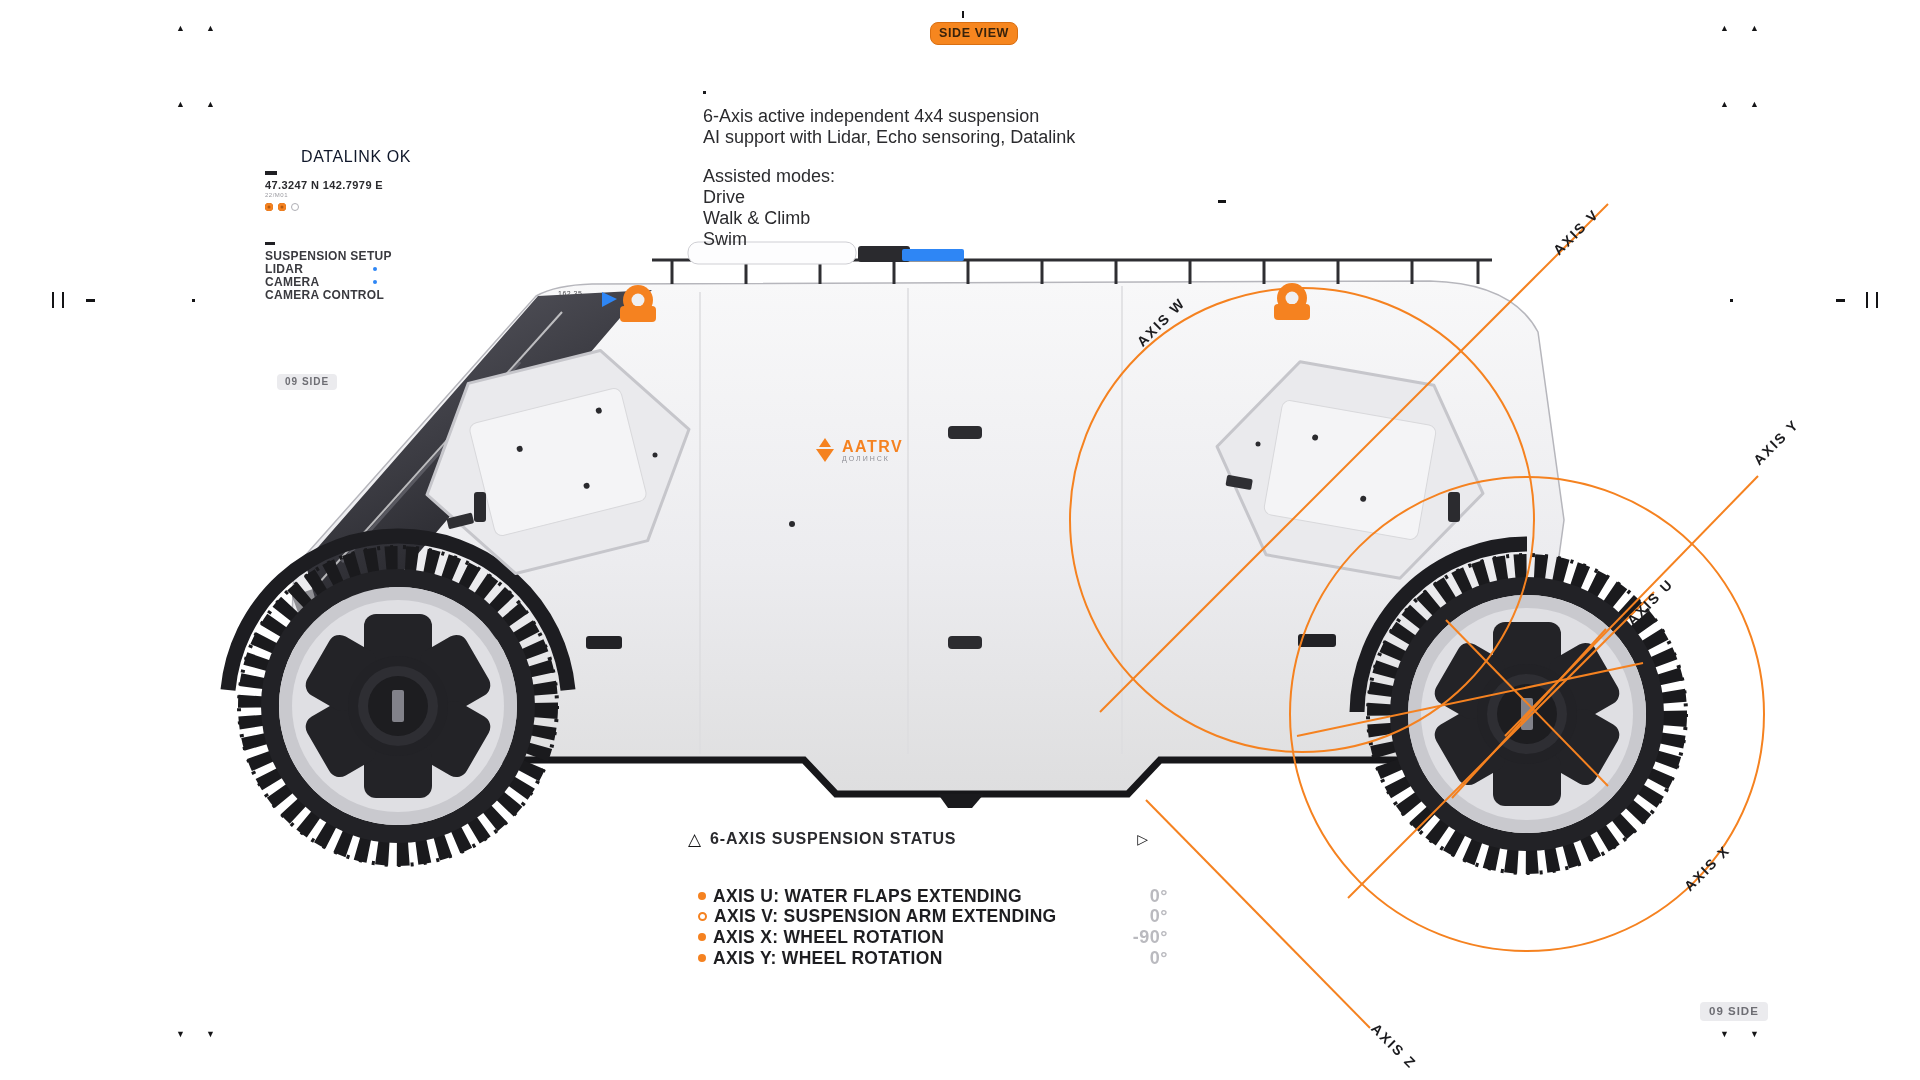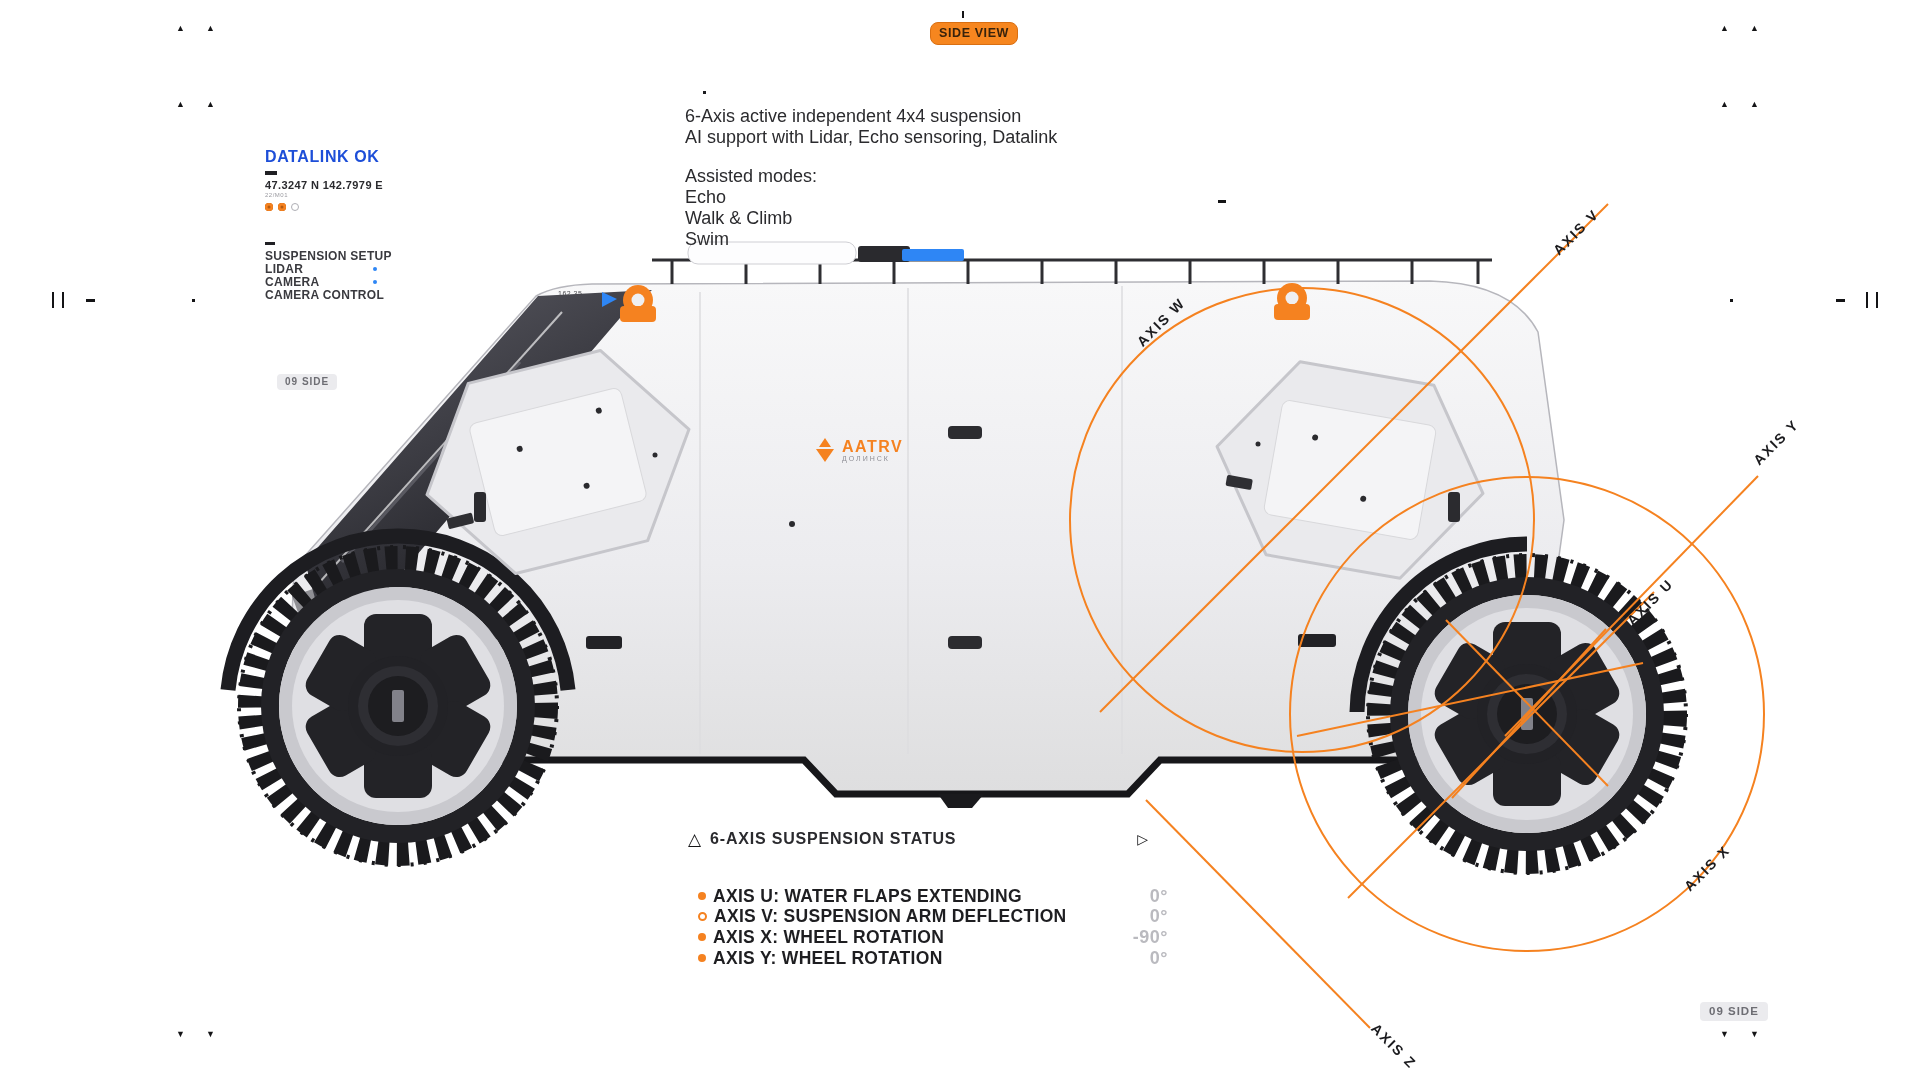--- a/index.html
+++ b/index.html
@@ -9,21 +9,21 @@
   svg{display:block;}
 
   
   .view-badge{background:#f6861f;color:#38230c;font-size:12.5px;font-weight:bold;letter-spacing:.6px;
               padding:3px 8px 4px;border-radius:8px;border:1px solid #d96f12;}
   .side-tag{background:#ebebee;color:#6d6d73;font-weight:bold;letter-spacing:1px;
             padding:2px 8px 3px;border-radius:4px;font-size:10px;}
   .side-tag.big{font-size:11.5px;padding:3px 9px 4px;}
 
   
-  .dl-title{font-size:16px;font-weight:bold;letter-spacing:.6px;color:#1d4ed8;}
+  .dl-title{font-size:16px;font-weight:normal;letter-spacing:.6px;color:#0f172a;margin-left:36px;}
   .dl-dash{width:12px;height:4px;background:#202024;margin:5px 0 4px;}
   .dl-coords{font-size:11px;font-weight:bold;letter-spacing:.4px;color:#2a2a2e;}
   .dl-sub{font-size:6px;color:#9a9aa0;letter-spacing:.5px;margin-top:1px;}
   .dl-dots{display:flex;gap:5px;margin-top:5px;align-items:center;}
   .dot{width:8px;height:8px;border-radius:50%;}
   .dot.filled{background:#f58220;box-shadow:inset 0 0 0 2.5px #f58220, inset 0 0 0 4px #b45a10;}
   .dot.hollow{background:#fff;border:1.5px solid #aeaeb4;width:6px;height:6px;}
 
   
   .menu{width:112px;}
@@ -251,26 +251,26 @@
       <span class="lbl">CAMERA</span>
       <span class="bdot"></span>
     </div>
     <div class="mrow">
       <span class="lbl">CAMERA CONTROL</span>
       <span class="bdot"></span>
     </div>
   </div>
 
   <div class="abs" style="left:703px;top:91px;width:3px;height:3px;background:#1b1b1e"></div>
-  <div class="abs desc" style="left:685px;top:106px">
+  <div class="abs desc" style="left:703px;top:106px">
     <div>6-Axis active independent 4x4 suspension</div>
     <div>AI support with Lidar, Echo sensoring, Datalink</div>
     <div class="gap"></div>
     <div>Assisted modes:</div>
-    <div>Echo</div>
+    <div>Drive</div>
     <div>Walk &amp; Climb</div>
     <div>Swim</div>
   </div>
 
   <div class="abs side-tag" style="left:277px;top:374px">09 SIDE</div>
   <div class="abs side-tag big" style="left:1700px;top:1002px">09 SIDE</div>
 
   <div class="abs logo" style="left:816px;top:436px">
     <div class="tris">
       <div class="tri-up"></div>
@@ -297,21 +297,21 @@
     <span class="sp-play" style="margin-left:auto">▷</span>
   </div>
   <div class="abs" style="left:698px;top:886px">
     <div class="srow">
       <span class="bullet filled"></span>
       <span class="lbl">AXIS U: WATER FLAPS EXTENDING</span>
       <span class="val">0°</span>
     </div>
     <div class="srow">
       <span class="bullet hollow"></span>
-      <span class="lbl">AXIS V: SUSPENSION ARM DEFLECTION</span>
+      <span class="lbl">AXIS V: SUSPENSION ARM EXTENDING</span>
       <span class="val">0°</span>
     </div>
     <div class="srow">
       <span class="bullet filled"></span>
       <span class="lbl">AXIS X: WHEEL ROTATION</span>
       <span class="val">-90°</span>
     </div>
     <div class="srow">
       <span class="bullet filled"></span>
       <span class="lbl">AXIS Y: WHEEL ROTATION</span>

